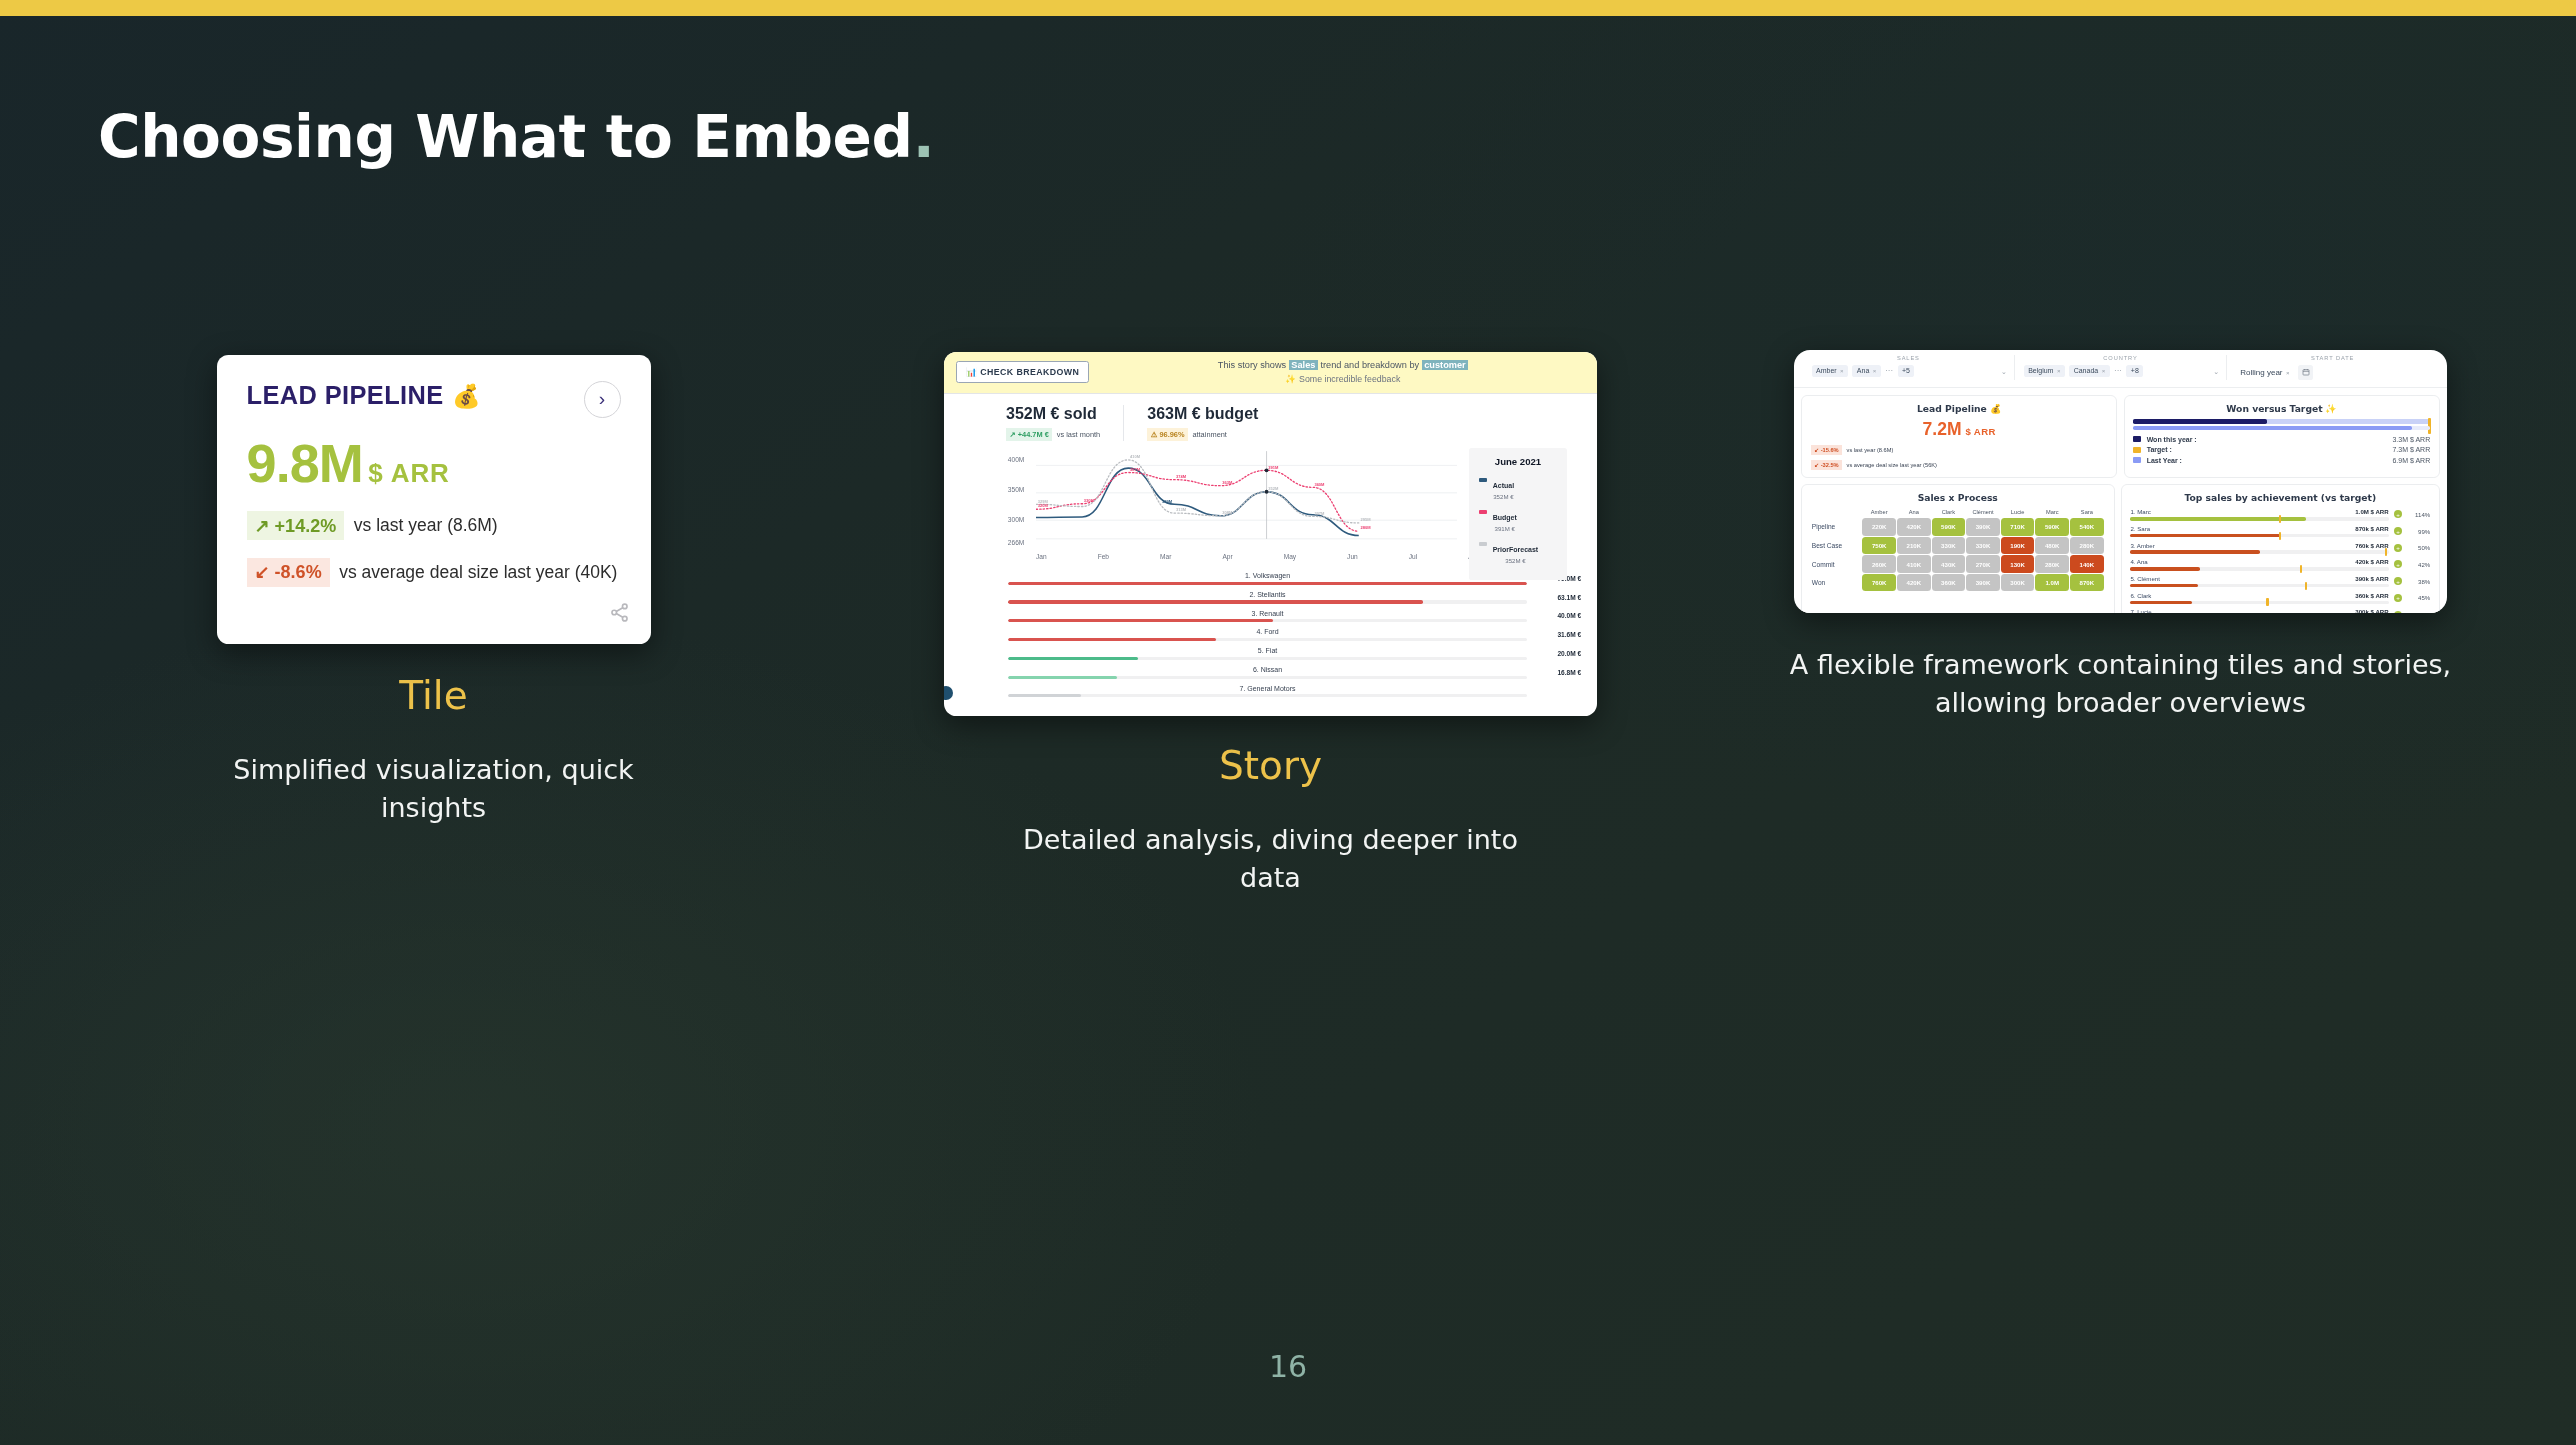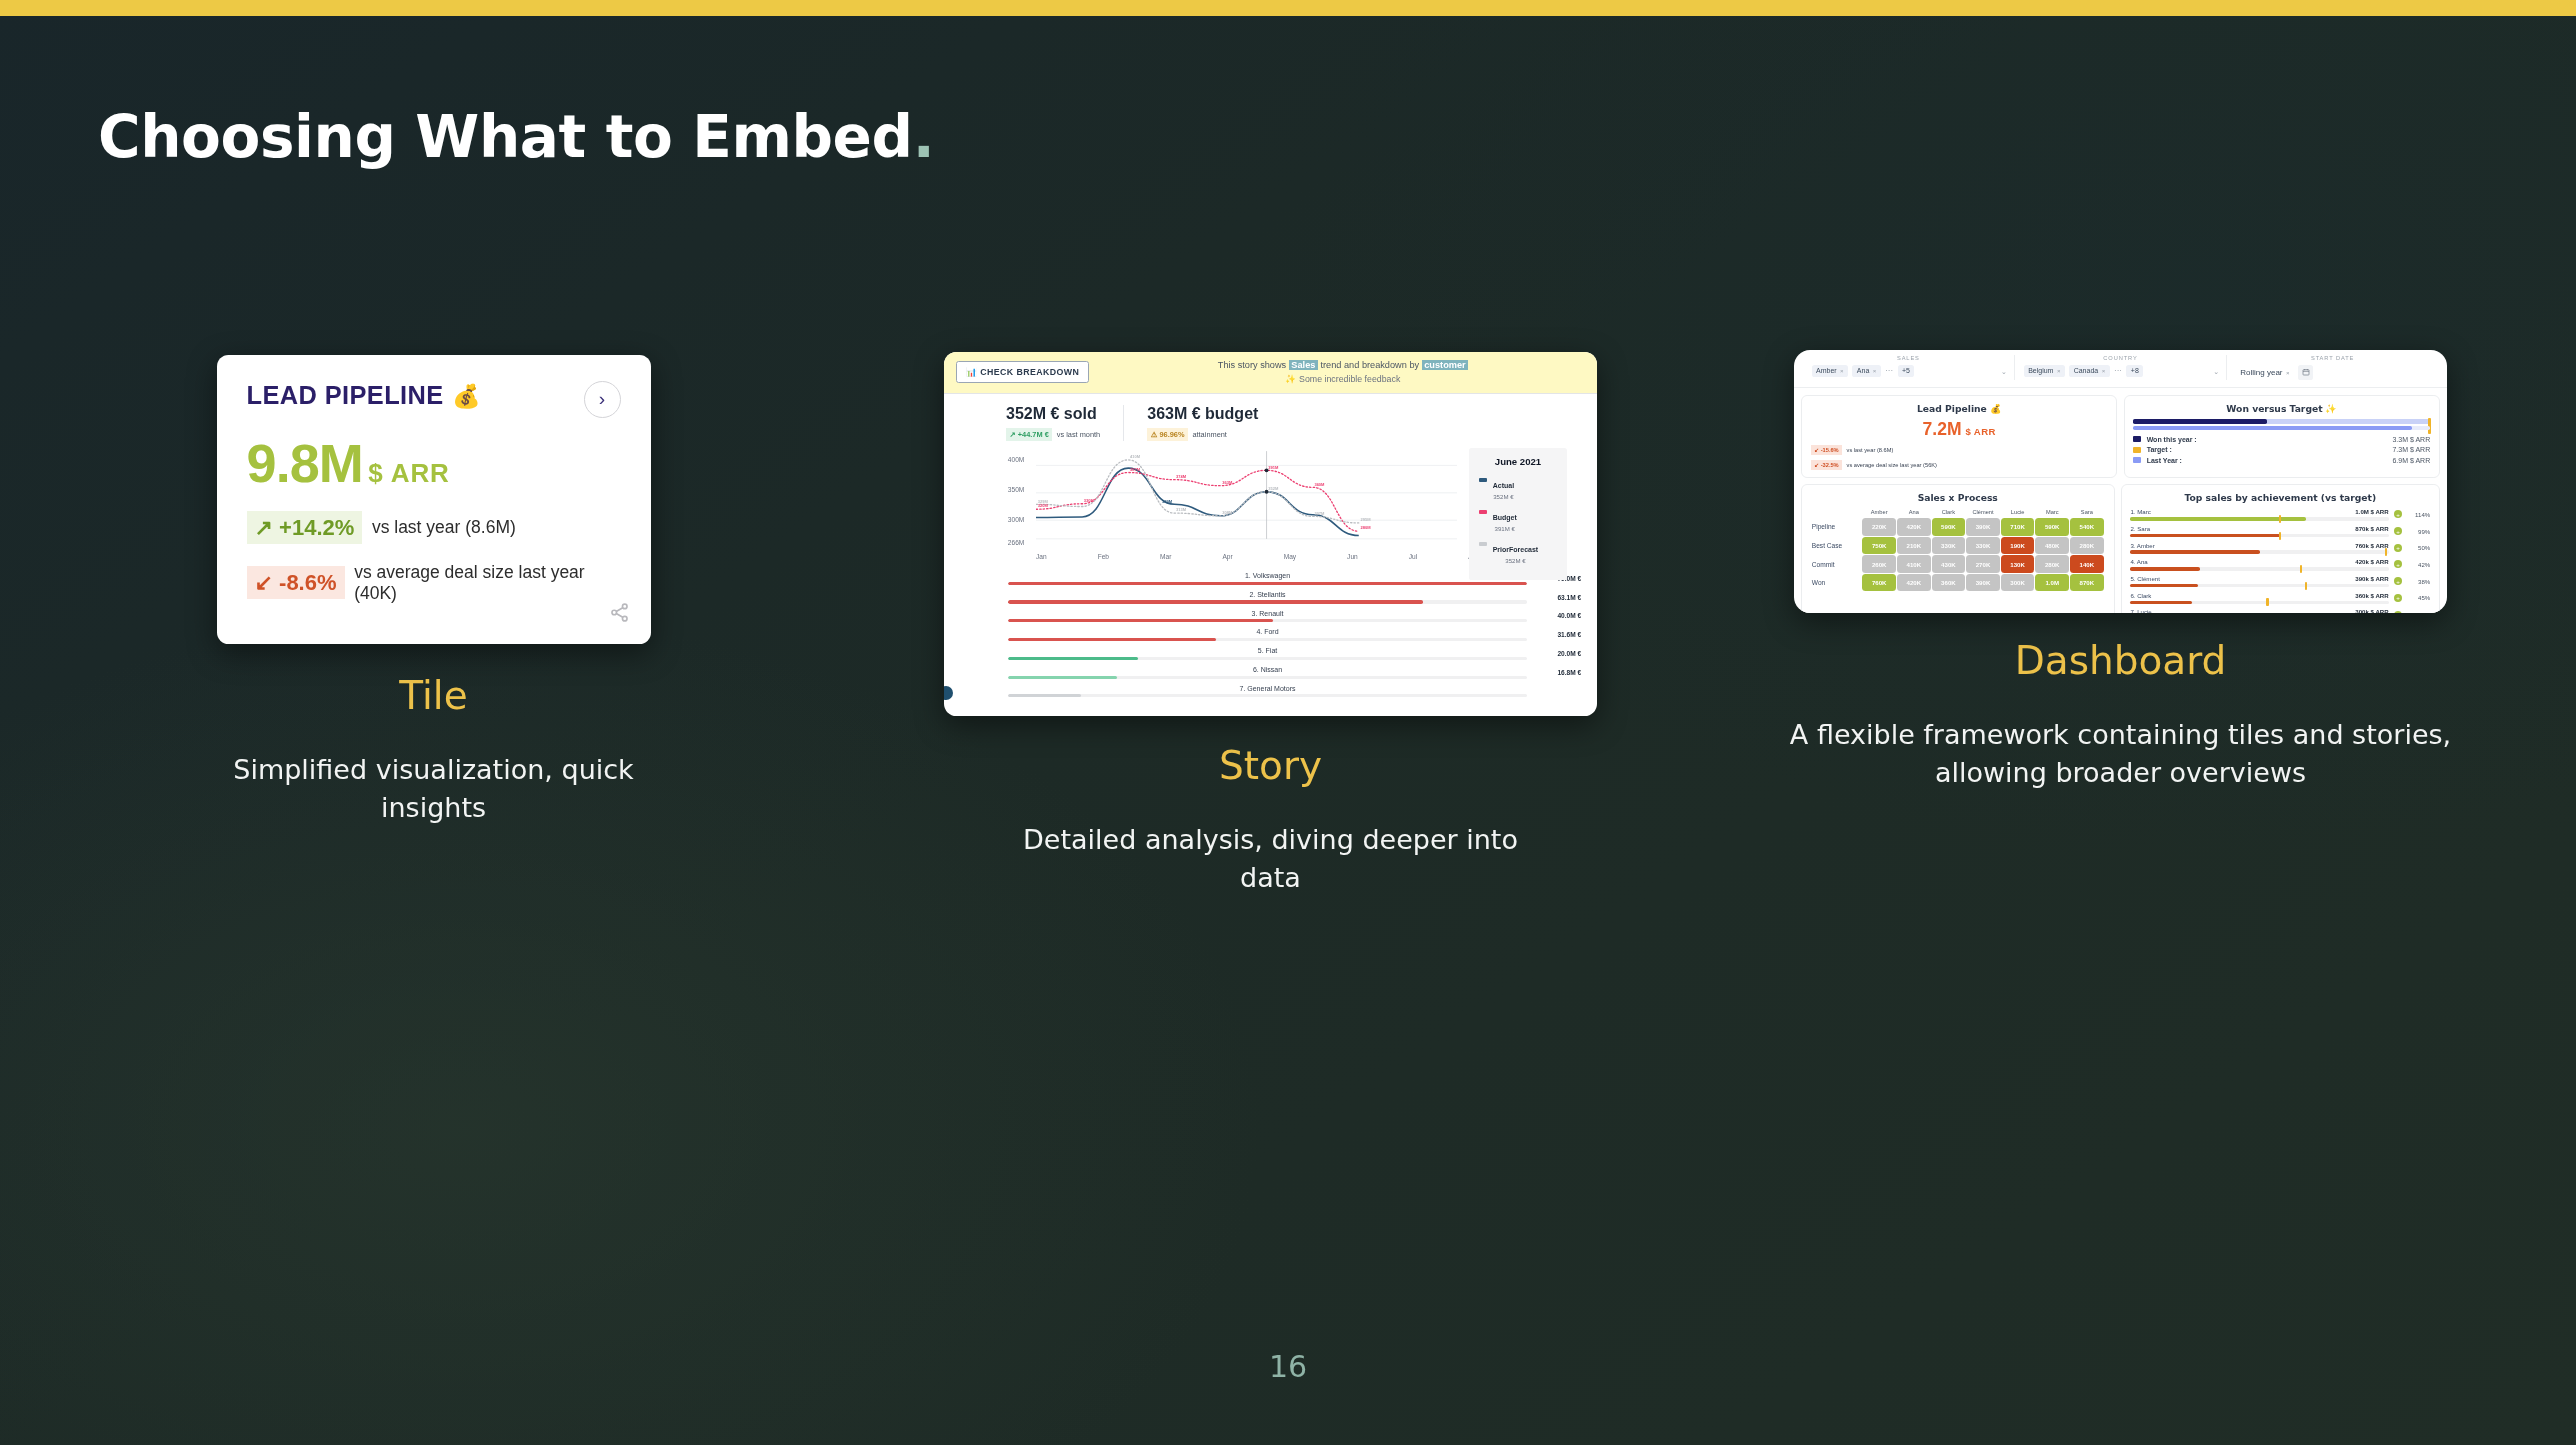--- a/index.html
+++ b/index.html
@@ -39,21 +39,21 @@
   .tile-wrap { position:relative; height:298px; display:flex; align-items:center; justify-content:center; }
   .tile-card { width:434px; height:289px; padding:26px 30px; border-radius:11.4px; }
   .tile-head { display:flex; align-items:flex-start; justify-content:space-between; }
   .tile-title { font-size:25.4px; font-weight:700; color:#2b1f68; letter-spacing:0.4px; text-align:left;}
   .tile-emoji { font-size:23px; margin-left:8.8px; }
   .tile-arrow { width:37px; height:37px; border-radius:50%; border:1.8px solid #d4d4d8; display:flex; align-items:center; justify-content:center; color:#3a2f78; font-size:19px; flex:none;}
   .tile-value { margin-top:14px; text-align:left; color:#a5c13f; }
   .tile-value .big { font-size:54px; font-weight:700; letter-spacing:-0.9px; }
   .tile-value .unit { font-size:26px; font-weight:700; letter-spacing:0.9px; margin-left:5.3px;}
   .tile-row { display:flex; align-items:center; margin-top:17.5px; font-size:17.5px; color:#2d2d2d; text-align:left;}
-  .chip { padding:3.5px 8px; font-weight:700; font-size:22px; margin-right:9.6px; white-space:nowrap;text-align:right;}
+  .chip { padding:3.5px 8px; font-weight:700; font-size:18px; margin-right:9.6px; white-space:nowrap;text-align:right;}
   .chip.up { background:#eef5e2; color:#6f9b26; }
   .chip.down { background:#fbe7e0; color:#cf5228; }
   .tile-share { position:absolute; right:21px; bottom:16px; color:#b9b9bd; font-size:21px;}
 
   
   .story-wrap { position:relative; height:368px; display:flex; align-items:center; justify-content:center;}
   .story-card { width:653px; height:364px; border-radius:12.3px; display:flex; flex-direction:column;}
   .story-banner { background:#fef9c3; border-bottom:0.9px solid #e3e5e7; padding:8px 12.3px 8.8px; display:flex; align-items:center; gap:12.3px;}
   .story-btn { border:0.9px solid #9aa6b4; background:#fff; color:#2b3a4d; font-size:8.8px; font-weight:700; letter-spacing:0.4px; padding:5.3px 8.8px; border-radius:2.6px; white-space:nowrap;}
   .story-banner-txt { flex:1; text-align:center; }
@@ -662,20 +662,19 @@
       <div class="ts-plus">+</div>
       <div class="ts-pct">25%</div>
     </div>
                 </div>
             </div>
           </div>
         </div>
 
       </div>
     </div>
-    <div class="col-label">Dashboard</div>
     <div class="col-desc" style="padding:0 17.5px;">A flexible framework containing tiles and stories, allowing broader overviews</div>
   </div>
 
 </div>
 
 <div style="position:absolute;left:0;top:1349px;width:2576px;text-align:center;font-size:30px;color:#8fb3a6;font-family:'DejaVu Sans',sans-serif;">16</div>
 
 
 </body></html>

